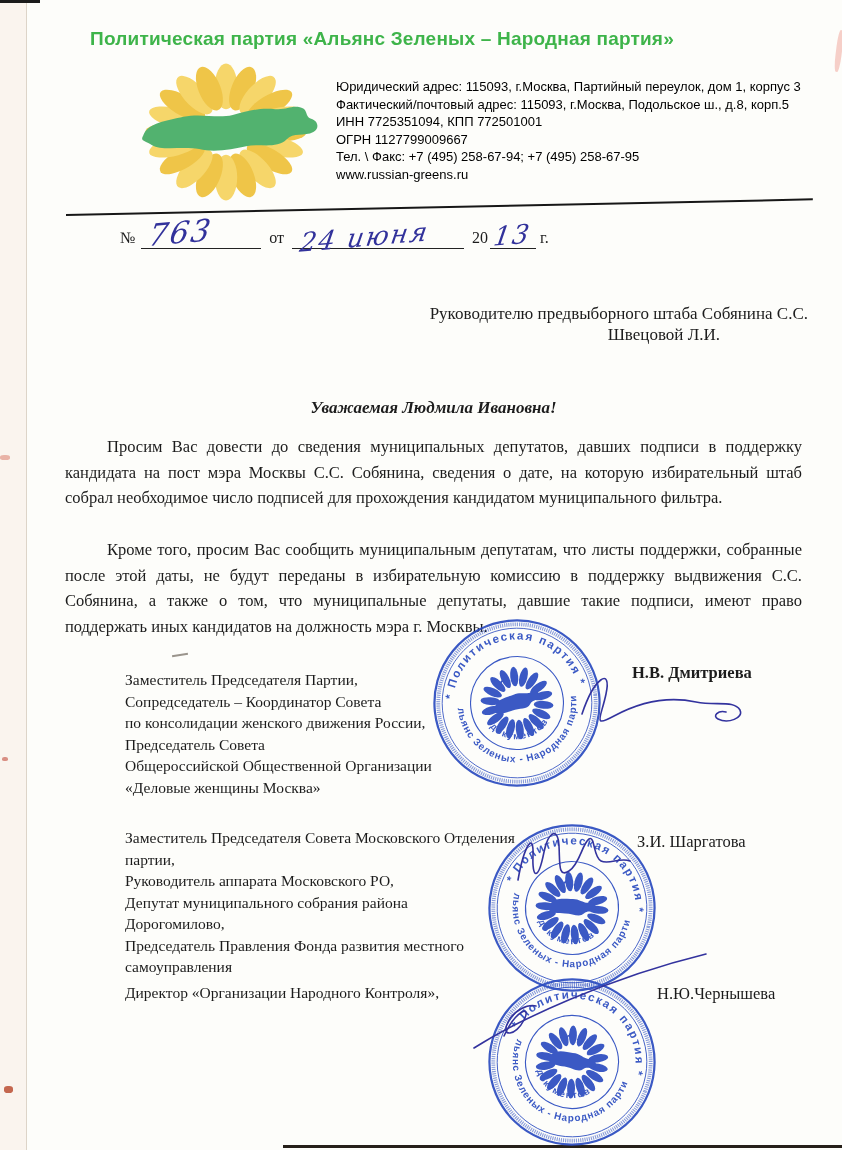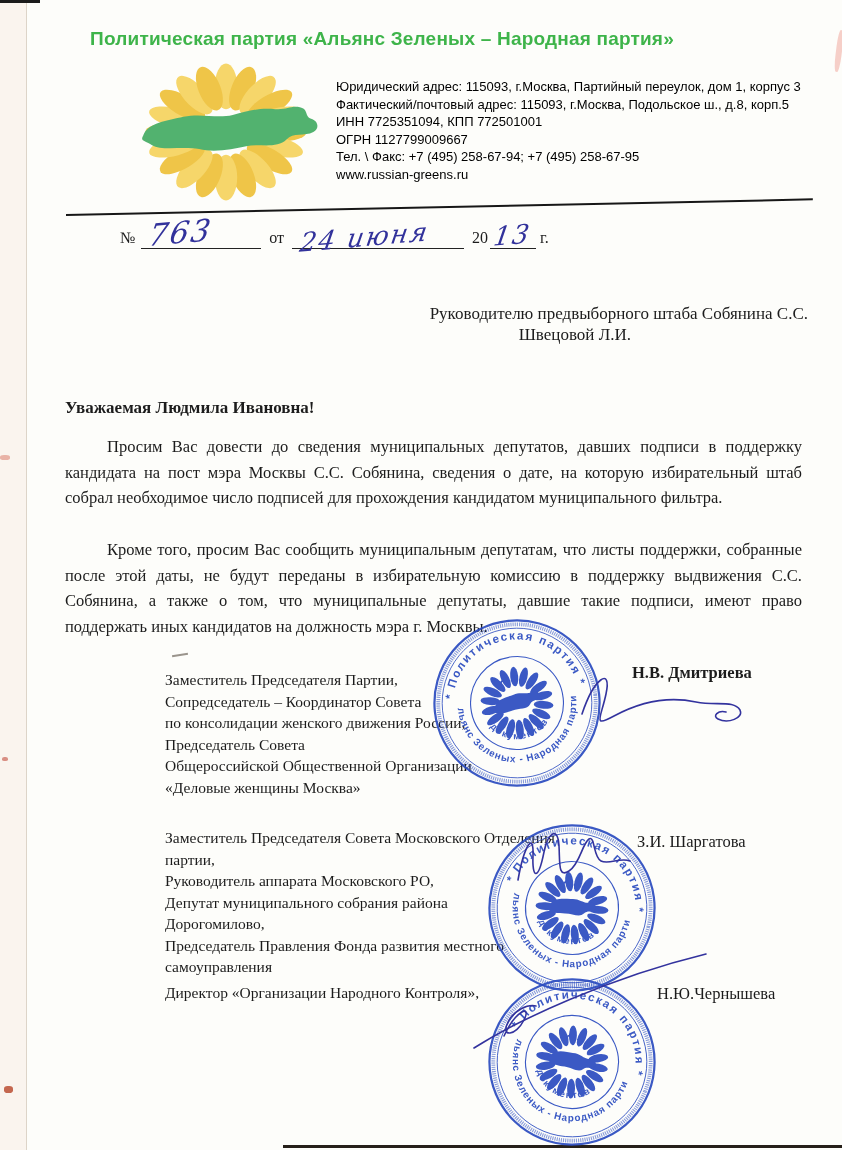--- a/index.html
+++ b/index.html
@@ -37,30 +37,30 @@
   .blank.b3{width:46px;margin:0 4px 0 2px;}
   .hand{position:absolute;bottom:-2px;left:8px;color:#32329b;font-style:italic;
         font-family:"DejaVu Serif",serif;transform:rotate(-5deg) skewX(-14deg);
         letter-spacing:2px;white-space:nowrap;}
   .hand.h1{font-size:30px;}
   .hand.h2{font-size:26px;bottom:-4px;}
   .hand.h3{font-size:26px;left:4px;}
 
   
   .addressee{position:absolute;right:34px;top:303px;text-align:right;font-size:17px;line-height:21px;}
-  .addressee .l2{padding-right:88px;text-align:center;}
-
-  .salutation{position:absolute;left:65px;top:398px;width:737px;text-align:left;
-              font-weight:bold;font-size:17px;margin:0;}
+  .addressee .l2{padding-right:88px;}
+
+  .salutation{position:absolute;left:65px;top:398px;width:737px;text-align:center;
+              font-weight:bold;font-size:17px;margin:0;font-style:italic;}
   .body-par{position:absolute;left:65px;width:737px;margin:0;font-size:16.5px;line-height:25.6px;
             text-align:justify;text-indent:42px;}
   .p1{top:434px;} .p2{top:537px;}
 
   
-  .sigblock{position:absolute;left:125px;font-size:15.5px;line-height:21.5px;z-index:1;margin-left:40px;}
+  .sigblock{position:absolute;left:125px;font-size:15.5px;line-height:21.5px;z-index:1;}
   .sigblock div{white-space:nowrap;}
   .sb1{top:669px;} .sb2{top:827px;} .sb3{top:982px;}
   .sig-name{position:absolute;font-size:16.5px;z-index:1;}
   .n1{left:632px;top:663px;font-weight:bold;} .n2{left:637px;top:832px;} .n3{left:657px;top:984px;}
 
   .stamp{position:absolute;z-index:2;opacity:.92;}
   .stamp text{fill:#2b4cc0;font-family:"Liberation Sans",sans-serif;font-weight:bold;}
   .autograph{position:absolute;z-index:3;}
   .autograph path{fill:none;stroke:#33339e;stroke-width:1.6;stroke-linecap:round;}
 </style>

